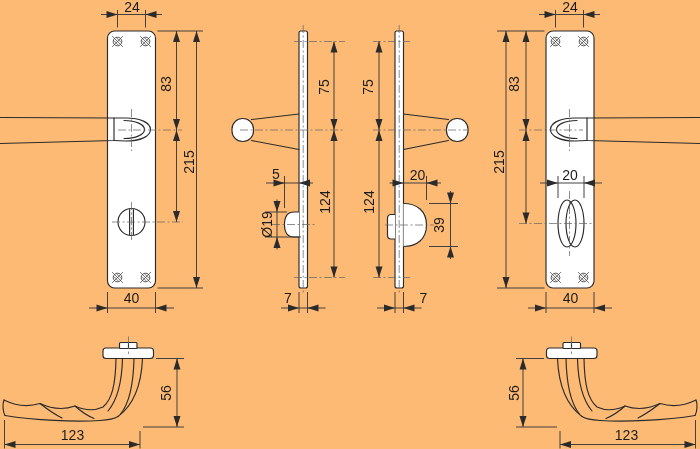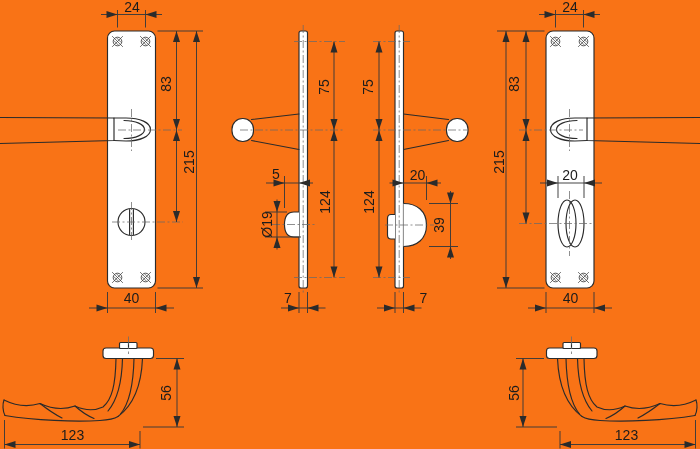--- a/index.html
+++ b/index.html
@@ -1,16 +1,16 @@
 <!DOCTYPE html>
 <html><head>
 <meta charset="utf-8">
 <style>
   html,body{margin:0;padding:0;background:#fff;}
-  .canvas{width:700px;height:449px;background:#f97316;position:relative;overflow:hidden;}
+  .canvas{width:700px;height:449px;background:#fdba74;position:relative;overflow:hidden;}
   svg{display:block;}
   .part{fill:none;stroke:#2b2b2b;stroke-width:1.15;stroke-linecap:round;stroke-linejoin:round;}
   .partw{fill:#ffffff;stroke:#2b2b2b;stroke-width:1.15;stroke-linejoin:round;}
   .dim{fill:none;stroke:#3a3a3a;stroke-width:0.95;}
   .cl{fill:none;stroke:#6a6a6a;stroke-width:0.75;stroke-dasharray:8 2.5 2 2.5;}
   .scr{fill:#ffffff;stroke:#3a3a3a;stroke-width:0.85;}
   .scrh{fill:none;stroke:#3a3a3a;stroke-width:0.7;}
   text{font-family:"Liberation Sans",sans-serif;font-size:14px;fill:#1c1c1c;}
 </style>
 </head>

